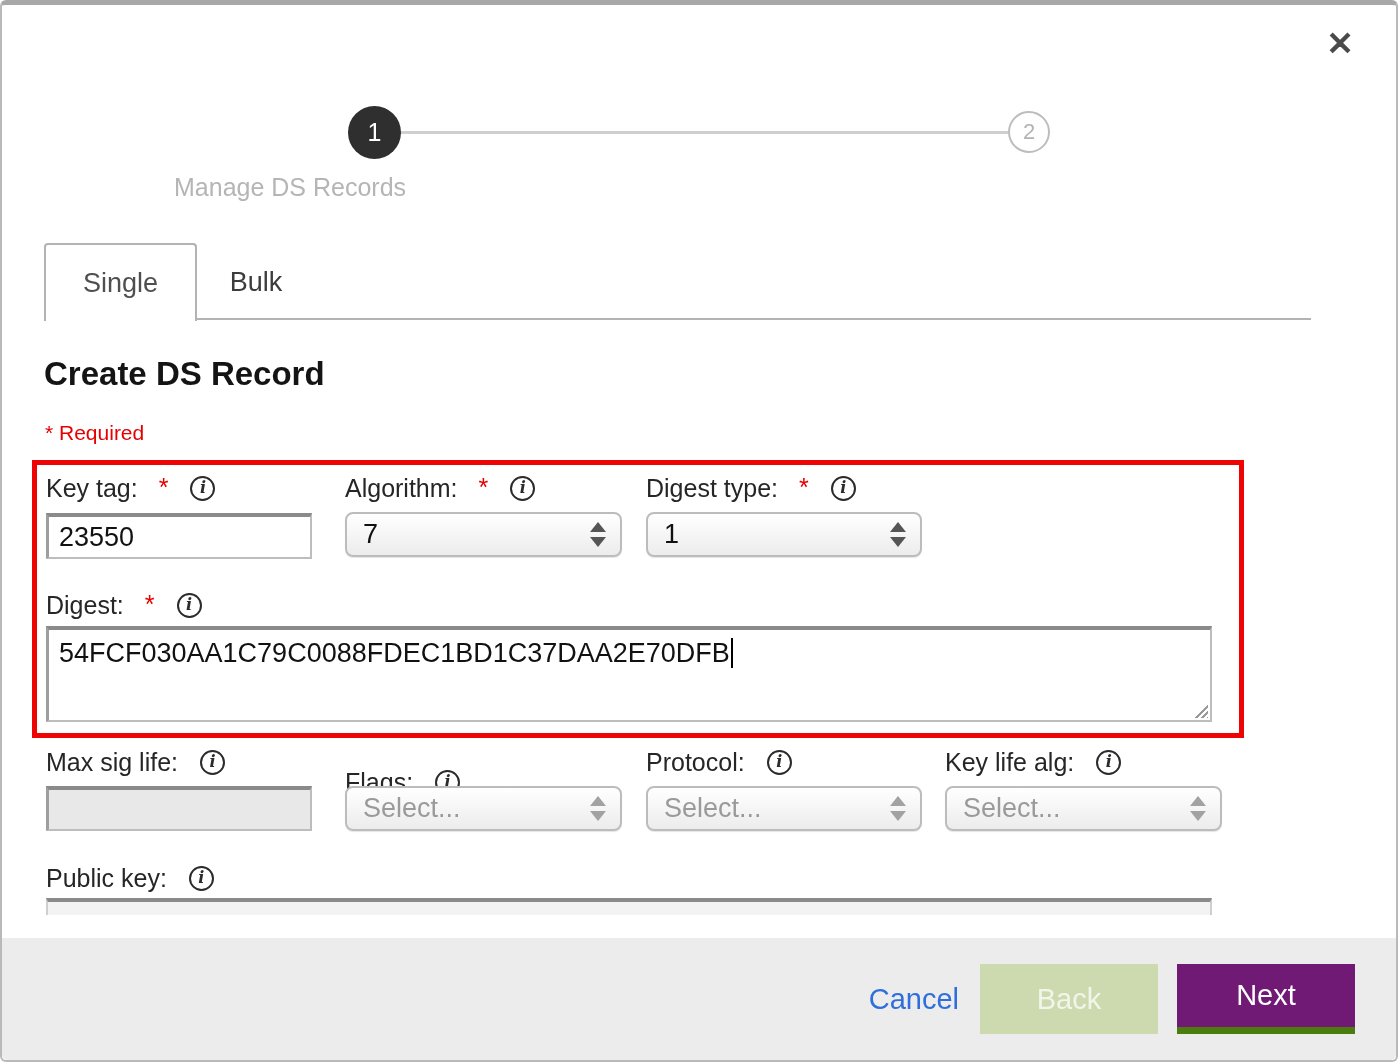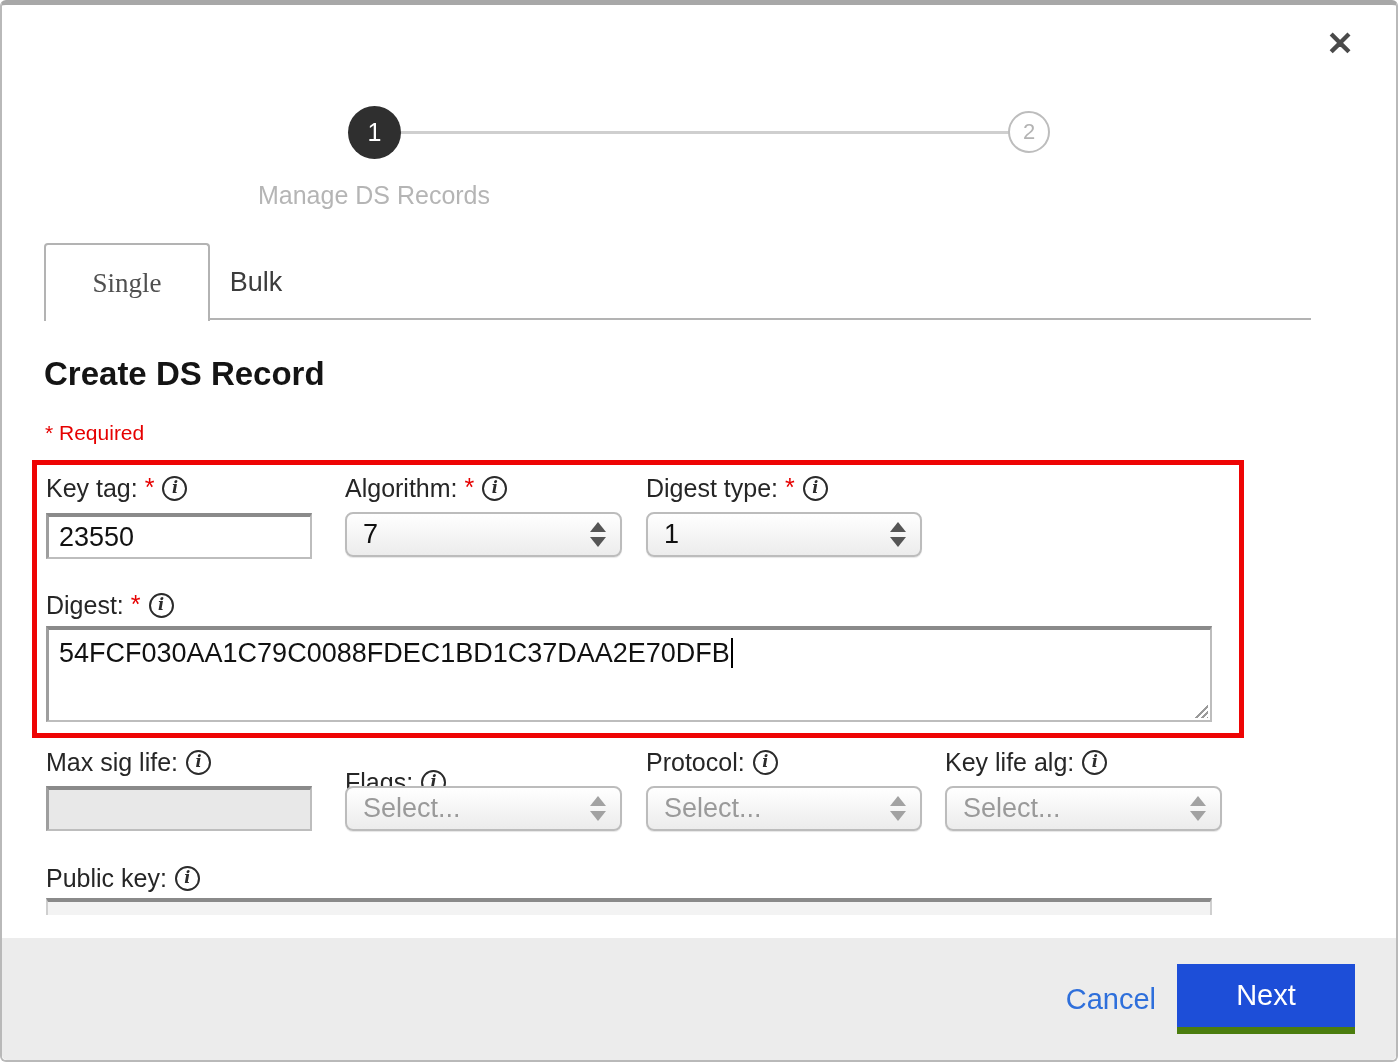--- a/index.html
+++ b/index.html
@@ -23,42 +23,42 @@
   .step-line { position:absolute; top:126px; left:372px; width:656px; height:3px; background:#cfcfcf; }
   .step-circle { position:absolute; border-radius:50%; display:flex; align-items:center; justify-content:center; }
   .step-circle.active {
     left:346px; top:101px; width:53px; height:53px;
     background:#2f2f2f; color:#fff; font-size:25px;
   }
   .step-circle.inactive {
     left:1006px; top:106px; width:42px; height:42px;
     background:#fff; border:2px solid #bdbdbd; color:#b3b3b3; font-size:22px;
   }
-  .step-label { position:absolute; top:176px; width:400px; text-align:center; color:#b5b5b5; font-size:25px; }
+  .step-label { position:absolute; top:168px; width:400px; text-align:left; color:#b5b5b5; font-size:25px; }
   .step-label.one { left:172px; }
   .step-label.two { left:828px; }
 
   
   .tab-underline { position:absolute; top:313px; left:42px; width:1267px; height:2px; background:#b3b3b3; }
   .tab { position:absolute; top:238px; height:78px; display:flex; align-items:center; justify-content:center; font-size:27px; cursor:pointer; }
   .tab.active {
-    left:42px; width:166px; background:#fff;
+    left:42px; width:153px; background:#fff;
     border:2px solid #b3b3b3; border-bottom:none; border-radius:4px 4px 0 0;
-    color:#4f4f4f; z-index:2;font-family:Liberation Serif, serif;
+    color:#4f4f4f; z-index:2;
   }
   .tab.plain { left:184px; width:140px; color:#3c3c3c; }
 
   .page-title { position:absolute; left:42px; top:350px; font-size:33px; font-weight:bold; color:#141414; }
   .required-note { position:absolute; left:43px; top:416px; font-size:21px; color:#e60000; }
 
   
   .highlight-box { position:absolute; left:30px; top:455px; width:1212px; height:278px; border:5px solid #ee0404; z-index:1; }
 
   
-  .field-label { position:absolute; display:flex; align-items:center; font-size:25px; color:#262626; height:30px; z-index:2; white-space:nowrap; }
+  .field-label { position:absolute; display:flex; align-items:center; font-size:25px; color:#262626; height:30px; z-index:2; white-space:nowrap;gap:14px; }
   .star { color:#e60000; margin-left:7px; font-size:25px; position:relative; top:-1px; }
   .info-icon {
     width:25px; height:25px; margin-left:8px; flex:0 0 auto;
     border:2.5px solid #2b2b2b; border-radius:50%;
     display:inline-flex; align-items:center; justify-content:center;
     font-family:"DejaVu Serif", serif; font-style:italic; font-weight:bold;
     font-size:16px; color:#2b2b2b; line-height:1;
   }
 
   
@@ -109,21 +109,21 @@
 
   
   .footer {
     position:absolute; left:0; right:0; bottom:0; height:122px;
     background:#ececec; z-index:3; border-radius:0 0 5px 5px;
     display:flex; align-items:center; justify-content:flex-end; gap:19px; padding-right:41px;
   }
   .cancel-link { font-size:29px; color:#2e6fdb; cursor:pointer; margin-right:2px; }
   .btn { width:178px; height:70px; display:flex; align-items:center; justify-content:center; font-size:29px; cursor:pointer; }
   .btn.back { background:#cdd9af; color:#f2f5e9; }
-  .btn.next { background:#1d4ed8; border-bottom:7px solid #4b7d0e; color:#fff; }
+  .btn.next { background:#701a75; border-bottom:7px solid #4b7d0e; color:#fff; }
 </style>
 </head>
 <body>
 
 <div class="modal">
 
   <span class="close-x">✕</span>
 
   <div class="step-line"></div>
   <div class="step-circle active">1</div>
@@ -222,16 +222,17 @@
   </div>
 
   <div class="field-label" style="left:44px; top:858px;">
     <span>Public key:</span>
     <span class="info-icon">i</span>
   </div>
   <div class="public-key-stub"></div>
 
   <div class="footer">
     <span class="cancel-link">Cancel</span>
+    <div class="btn back">Back</div>
     <div class="btn next">Next</div>
   </div>
 
 </div>
 
 </body></html>

